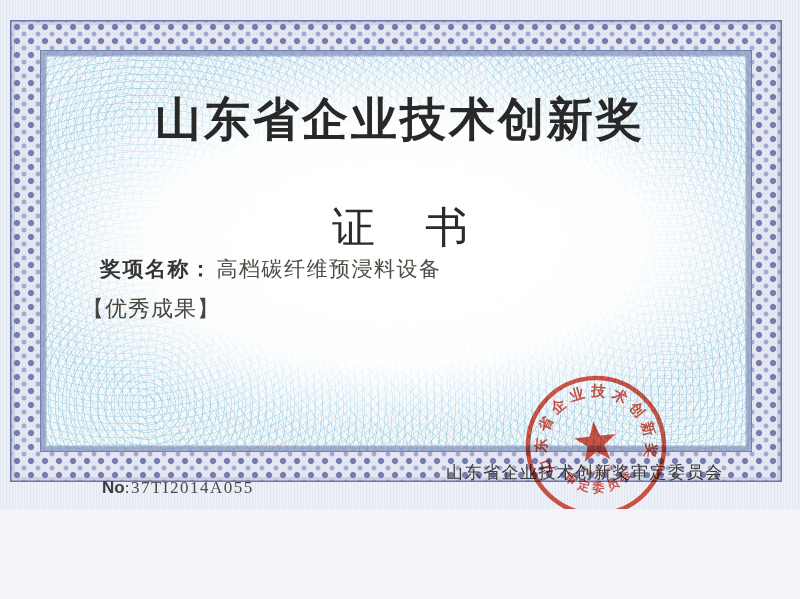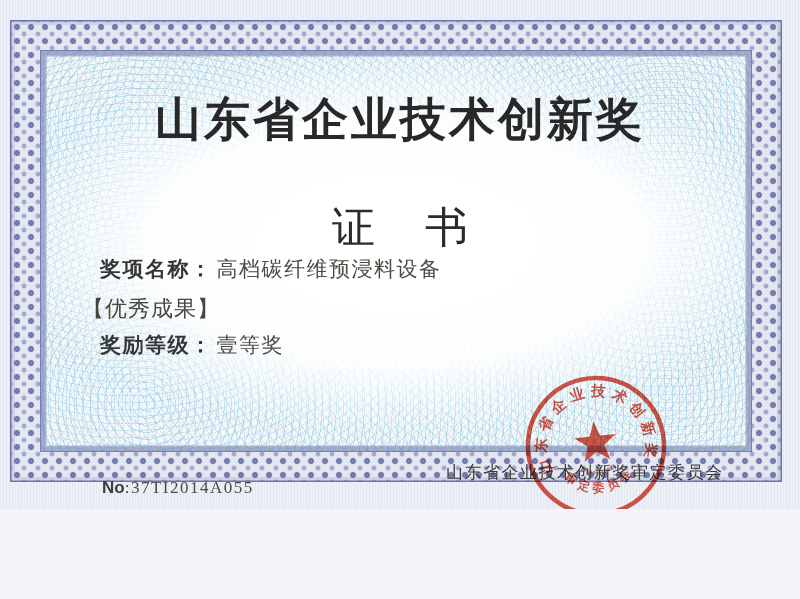--- a/index.html
+++ b/index.html
@@ -94,23 +94,20 @@
 
   <div class="abs title">山东省企业技术创新奖</div>
   <div class="abs subtitle">证 书</div>
 
   <div class="abs field f-award-name">
     <span class="lab">奖项名称：</span><span class="val">高档碳纤维预浸料设备</span>
   </div>
 
   <div class="abs f-tag">【优秀成果】</div>
 
-  <div class="abs field f-grade">
-    <span class="lab">奖励等级：</span><span class="val">壹等奖</span>
-  </div>
 
 
   <div class="abs serial">
     <span class="pfx">No</span><span class="num">:37TI2014A055</span>
   </div>
 
   <div class="abs issuer">山东省企业技术创新奖审定委员会</div>
 
   <svg class="abs seal" viewBox="0 0 150 150" xmlns="http://www.w3.org/2000/svg">
     <defs>

